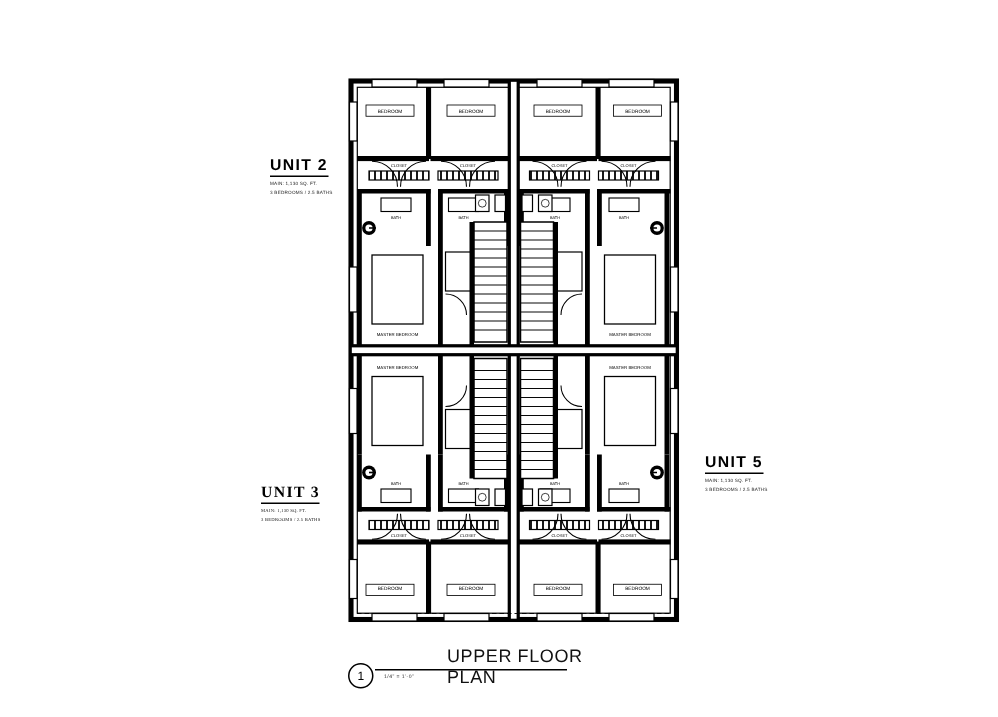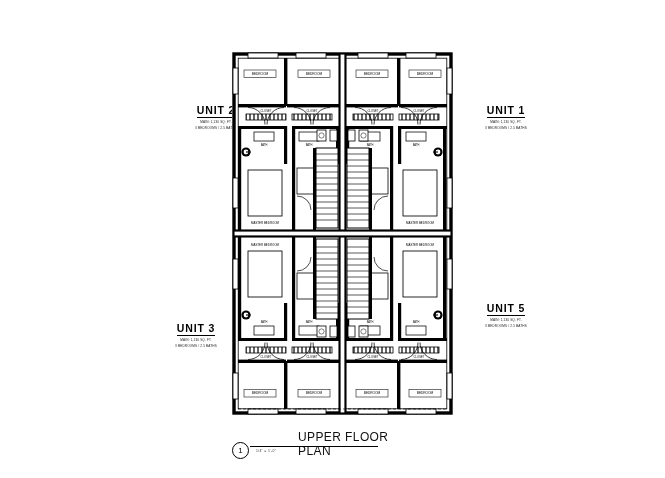--- a/index.html
+++ b/index.html
@@ -1,29 +1,29 @@
 <!DOCTYPE html>
 <html><head>
 <meta charset="utf-8">
 <style>
   html,body{margin:0;padding:0;background:#ffffff;}
   body{width:665px;height:478px;position:relative;overflow:hidden;
        font-family:"Liberation Sans",sans-serif;color:#111;}
   .sheet{position:absolute;inset:0;background:#fff;}
 
   
-  .unit-label{position:absolute;text-align:center;}
+  .unit-label{position:absolute;}
   .unit-label .ttl{font-size:10.5px;font-weight:700;letter-spacing:.9px;
       color:#000;border-bottom:1.3px solid #000;padding-bottom:1px;display:inline-block;}
   .unit-label .sub{font-size:3.1px;letter-spacing:.15px;color:#222;line-height:1.5;
       margin-top:1.5px;white-space:nowrap;}
 
   #unit2{left:180px;top:100px;width:72px;}
   #unit1{left:470px;top:100px;width:72px;}
-  #unit3{left:160px;top:318px;width:72px;}
+  #unit3{left:174px;top:318px;width:72px;font-family:Liberation Serif, serif;}
   #unit4{left:470px;top:298px;width:72px;}
 
   
   .plan{position:absolute;left:232px;top:52px;width:221px;height:363px;}
   .plan svg{display:block;}
 
   
   .titleblock{position:absolute;left:232px;top:430px;width:160px;height:30px;}
   .tb-row{display:flex;align-items:flex-end;gap:4px;}
   .tb-circle{width:15px;height:15px;border:1.2px solid #000;border-radius:50%;
@@ -37,25 +37,20 @@
 <body>
 
 <div class="sheet">
 
   <div class="unit-label" id="unit2">
     <div class="ttl">UNIT 2</div>
     <div class="sub">MAIN: 1,130 SQ. FT.</div>
     <div class="sub">3 BEDROOMS / 2.5 BATHS</div>
   </div>
 
-  <div class="unit-label" id="unit1">
-    <div class="ttl">UNIT 1</div>
-    <div class="sub">MAIN: 1,130 SQ. FT.</div>
-    <div class="sub">3 BEDROOMS / 2.5 BATHS</div>
-  </div>
 
   <div class="unit-label" id="unit3">
     <div class="ttl">UNIT 3</div>
     <div class="sub">MAIN: 1,130 SQ. FT.</div>
     <div class="sub">3 BEDROOMS / 2.5 BATHS</div>
   </div>
 
   <div class="unit-label" id="unit4">
     <div class="ttl">UNIT 5</div>
     <div class="sub">MAIN: 1,130 SQ. FT.</div>

